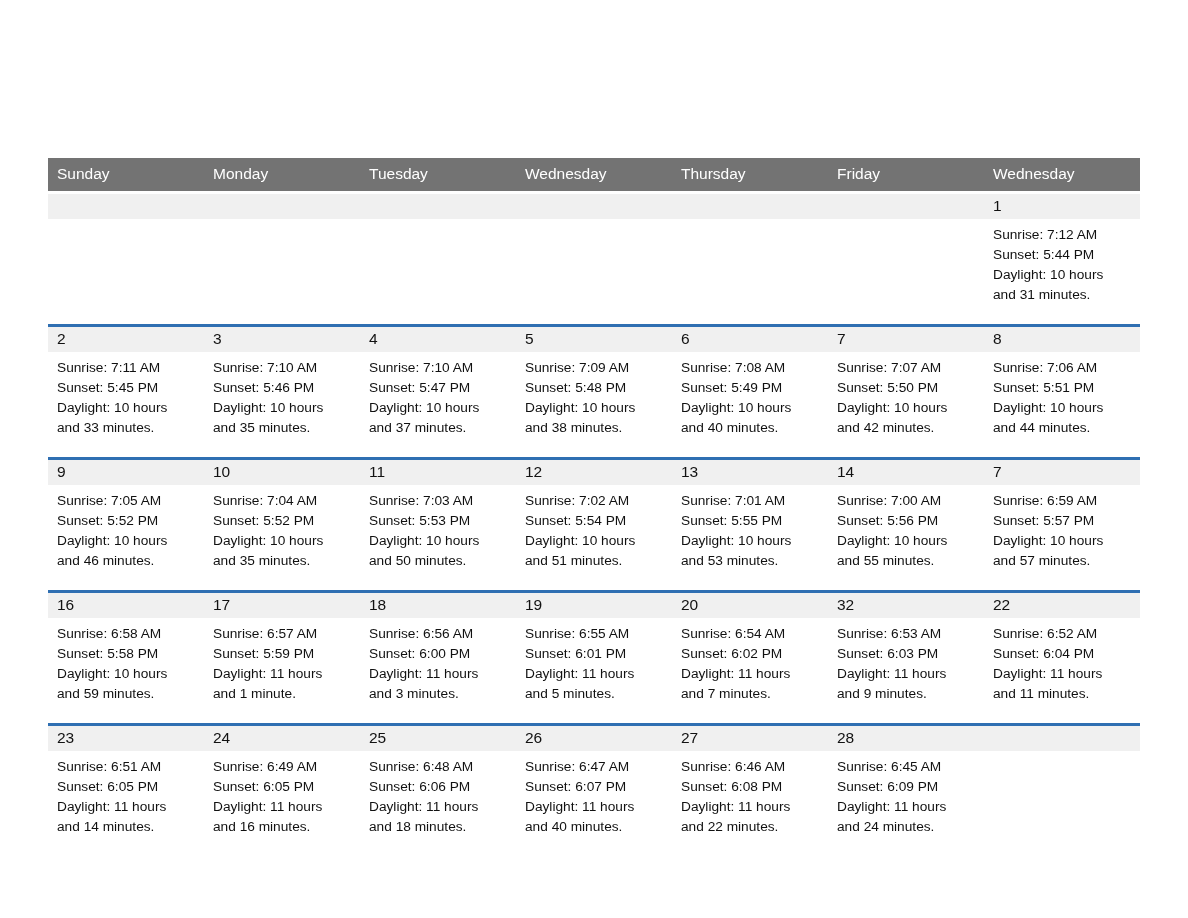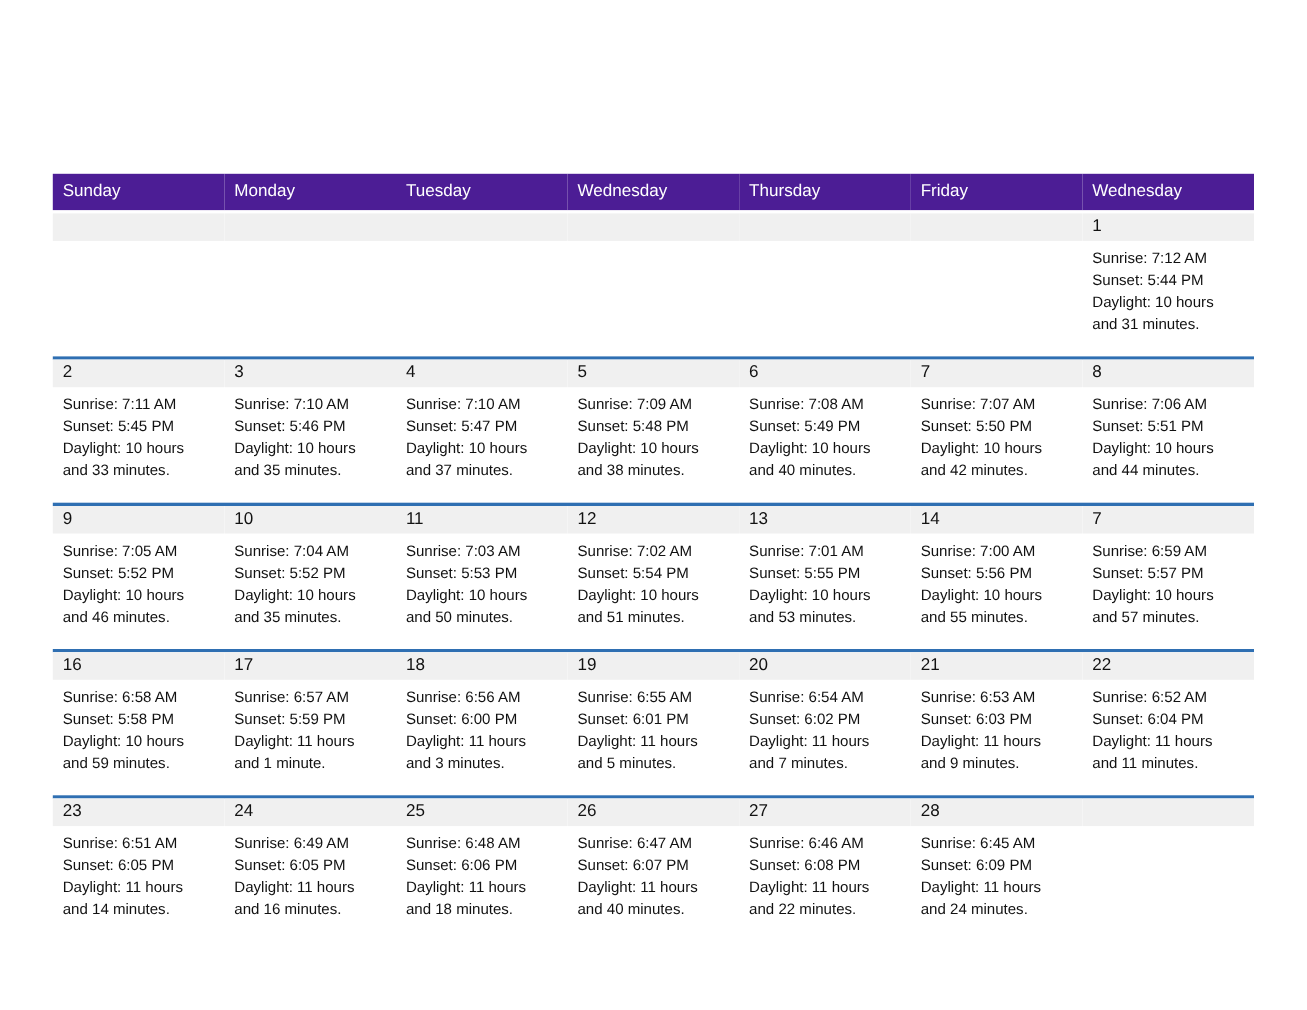--- a/index.html
+++ b/index.html
@@ -103,21 +103,21 @@
     left: 48px;
     top: 158px;
     width: 1092px;
   }
   table.cal {
     width: 1092px;
     border-collapse: collapse;
     table-layout: fixed;
   }
   table.cal th {
-    background: #4c1d95;
+    background: #737373;
     color: #ffffff;
     font-size: 15.5px;
     font-weight: 400;
     text-align: left;
     padding: 7px 0 8px 9px;
     height: 17px;
     font-family: "Liberation Sans", sans-serif;
   }
   .wk-sep td {
     padding: 0;
@@ -407,21 +407,21 @@
             <td class="daycell">
               <div class="daynum-band"><span class="daynum">20</span></div>
               <div class="details">
                 <div>Sunrise: 6:54 AM</div>
                 <div>Sunset: 6:02 PM</div>
                 <div>Daylight: 11 hours</div>
                 <div>and 7 minutes.</div>
               </div>
             </td>
             <td class="daycell">
-              <div class="daynum-band"><span class="daynum">21</span></div>
+              <div class="daynum-band"><span class="daynum">32</span></div>
               <div class="details">
                 <div>Sunrise: 6:53 AM</div>
                 <div>Sunset: 6:03 PM</div>
                 <div>Daylight: 11 hours</div>
                 <div>and 9 minutes.</div>
               </div>
             </td>
             <td class="daycell">
               <div class="daynum-band"><span class="daynum">22</span></div>
               <div class="details">

